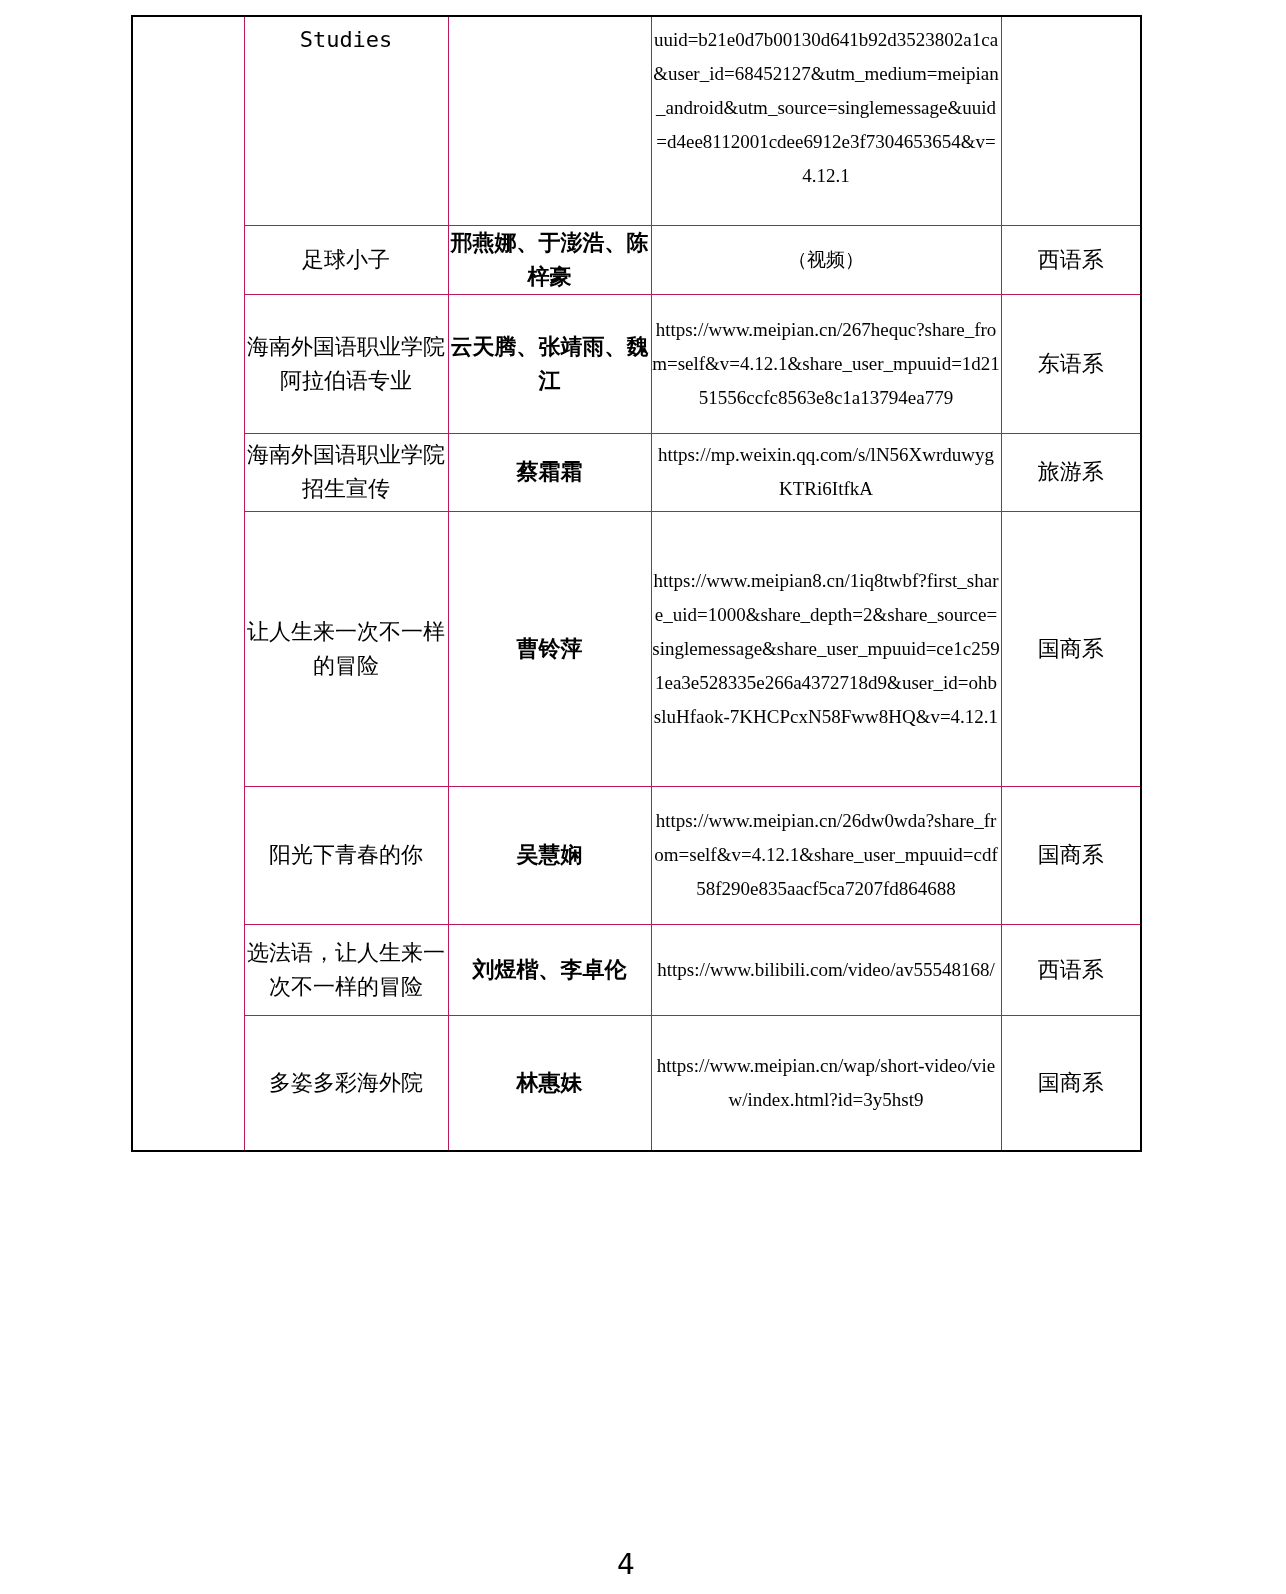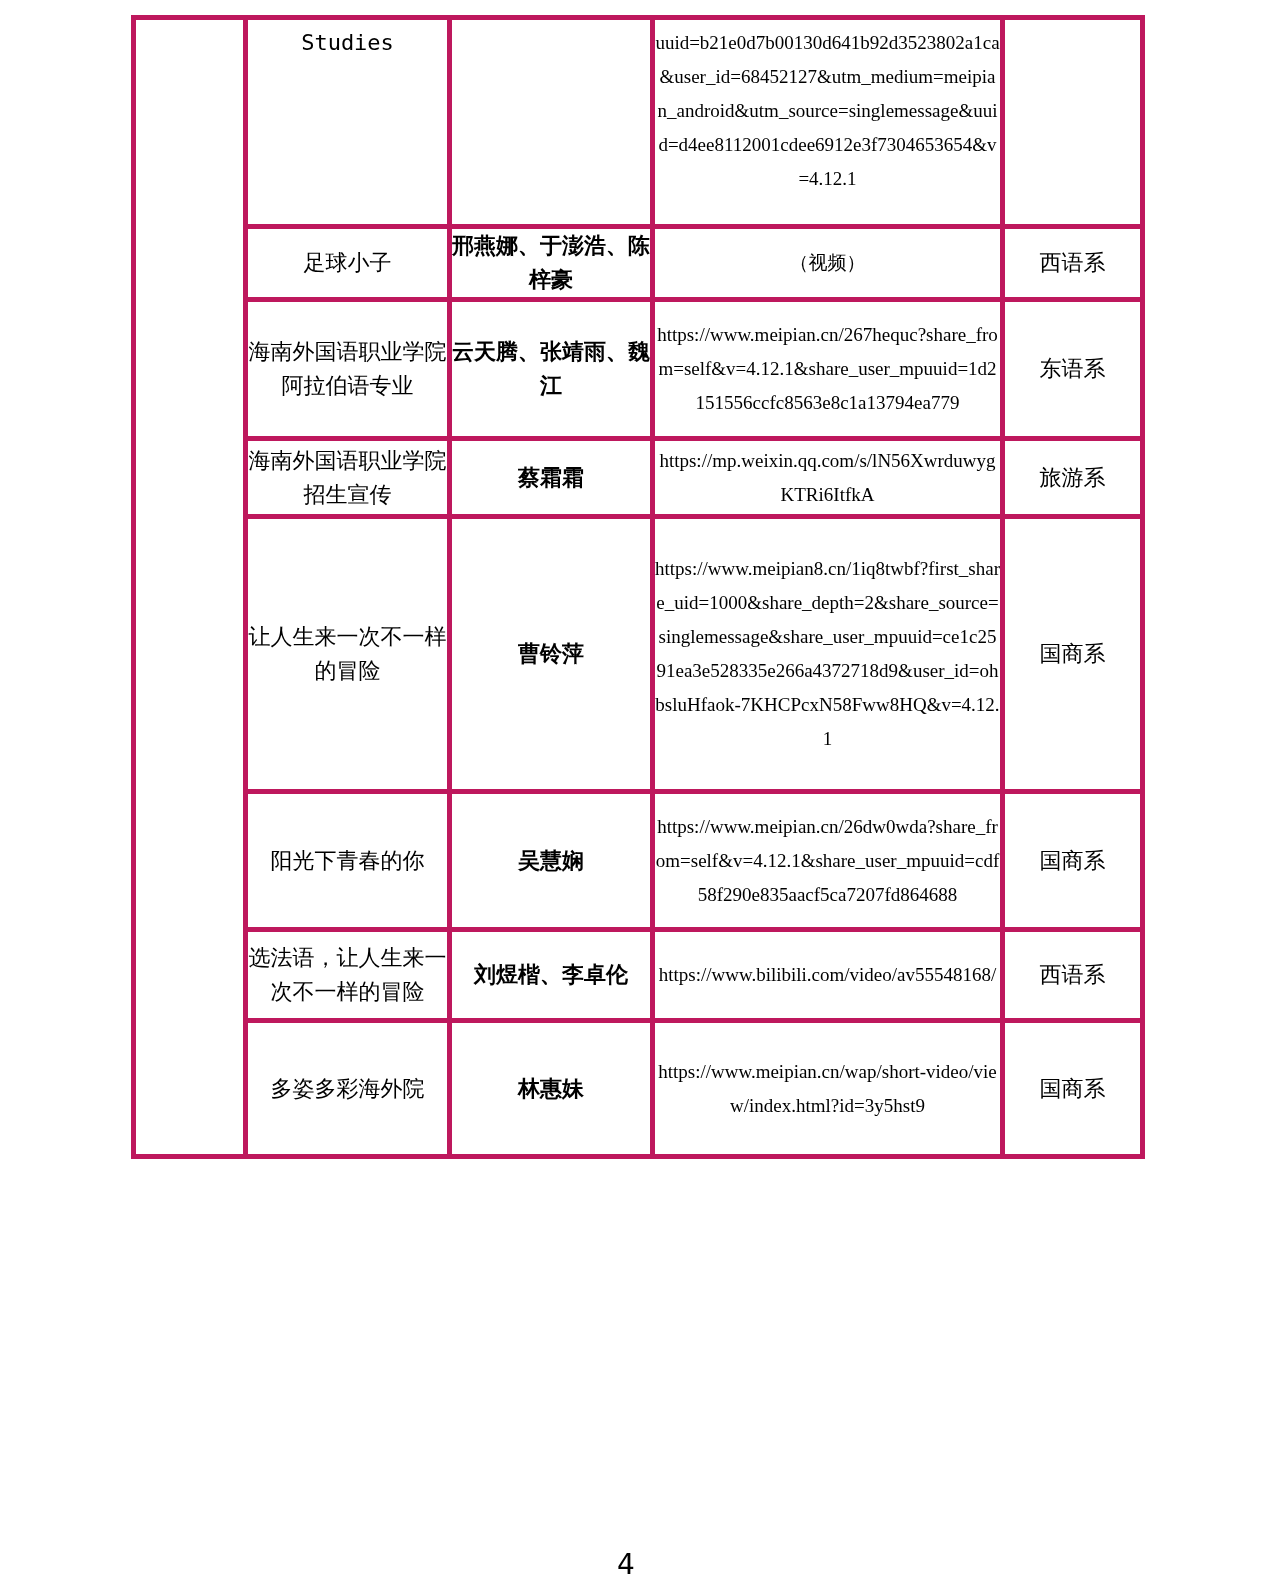--- a/index.html
+++ b/index.html
@@ -22,21 +22,21 @@
     width: 1009px;
     border-collapse: collapse;
     table-layout: fixed;
     border: 2px solid #000;
     font-family: "DejaVu Sans Mono", "Liberation Mono", monospace;
     font-size: 22px;
     line-height: 34px;
     color: #000;
   }
   table.doc-table td {
-    border: 5px solid #be185d;
+    border: 1px solid #be185d;
     vertical-align: middle;
     text-align: center;
     overflow: hidden;
     padding: 0;
   }
   col.c-group { width: 112px; }
   col.c-title { width: 204px; }
   col.c-authors { width: 203px; }
   col.c-link { width: 350px; }
   col.c-dept { width: 140px; }

